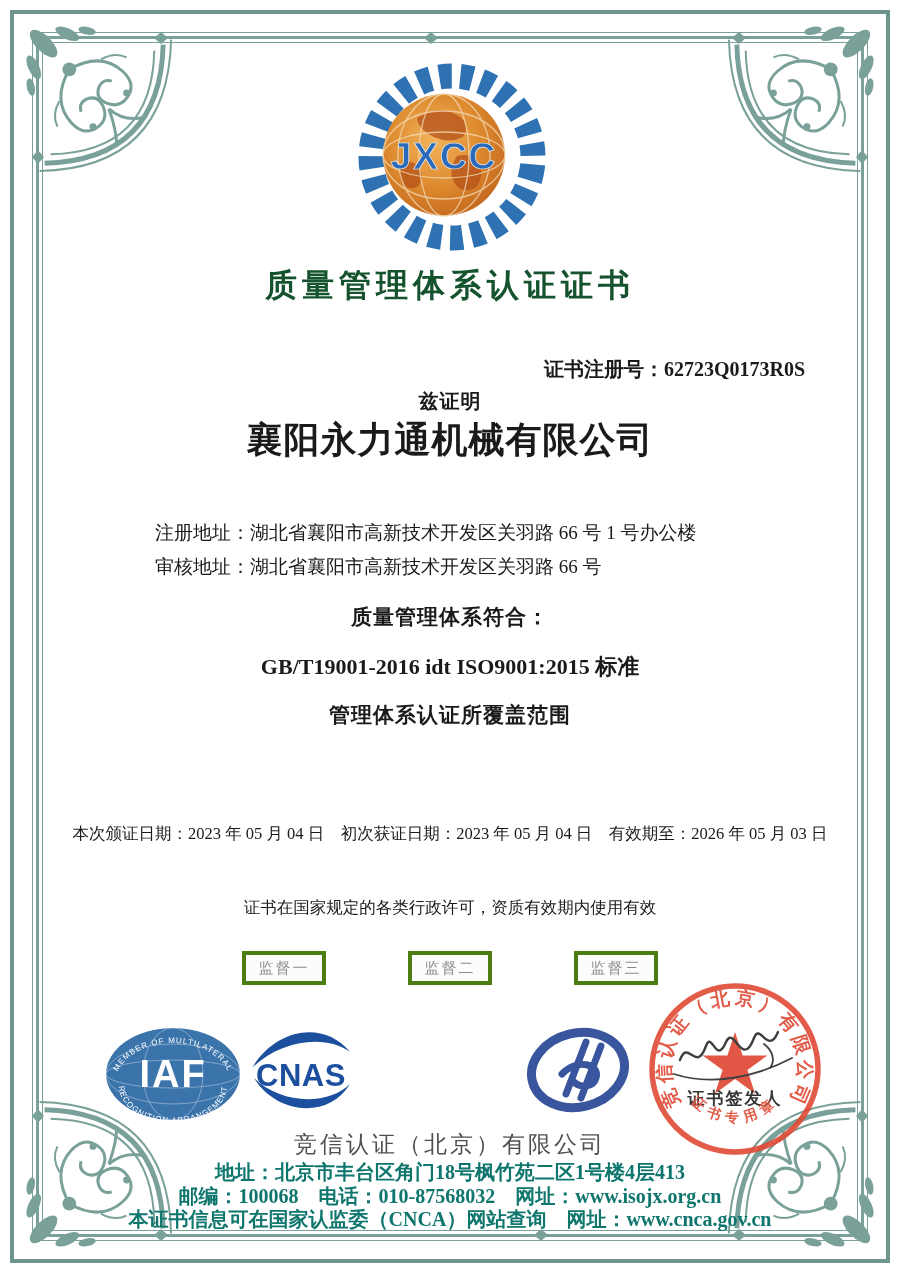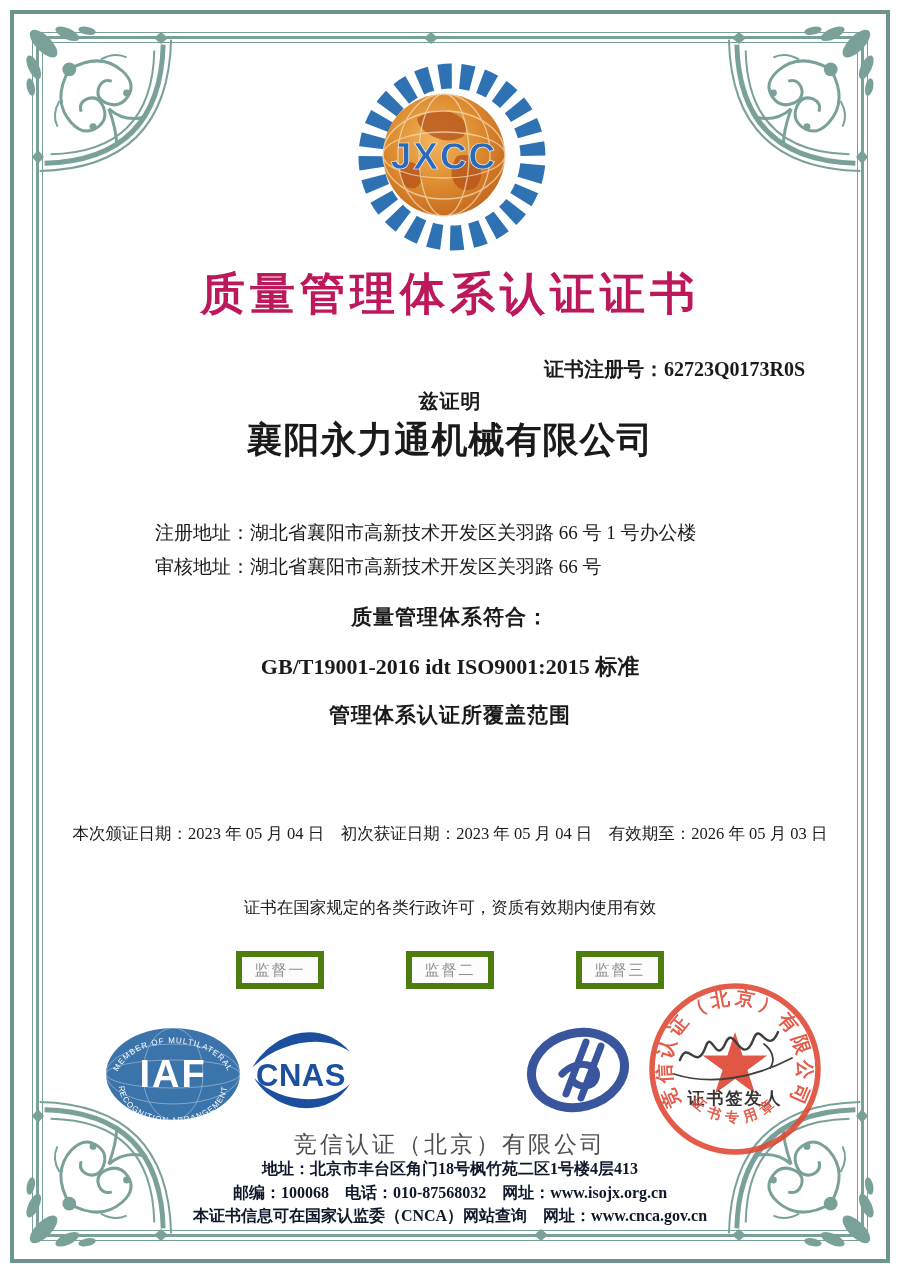--- a/index.html
+++ b/index.html
@@ -17,42 +17,42 @@
   .corner svg{display:block;width:100%;height:100%;}
   .c-tl{left:10px;top:10px;}
   .c-tr{right:10px;top:10px;transform:scaleX(-1);}
   .c-bl{left:10px;bottom:10px;transform:scaleY(-1);}
   .c-br{right:10px;bottom:10px;transform:scale(-1,-1);}
   .jorn{position:absolute;width:26px;height:14px;color:#7aa199;pointer-events:none;}
   .jorn svg{display:block;width:100%;height:100%;}
   .jorn.vert{transform:rotate(90deg);}
 
   
-  .title{top:264px;font-size:45px;font-weight:600;color:#be185d;letter-spacing:5px;}
+  .title{top:264px;font-size:32px;font-weight:600;color:#14532d;letter-spacing:5px;}
   .regline{top:356px;left:544px;font-size:20px;font-weight:700;}
   .certify{top:388px;font-size:20px;font-weight:700;letter-spacing:1px;}
   .company{top:416px;font-size:36px;font-weight:700;letter-spacing:1px;}
   .credit{top:471px;font-size:18px;font-weight:700;}
   .addr{left:155px;font-size:19px;}
   .bold-head{font-size:21px;font-weight:700;letter-spacing:1px;}
   .standard{font-size:22px;font-weight:700;}
   .scope{top:761px;font-size:20px;}
   .smallp{font-size:16.5px;white-space:pre-wrap;}
   .sup-row{top:951px;left:0;width:900px;display:flex;justify-content:center;gap:82px;}
-  .sup-box{width:76px;height:26px;border:6px solid #4d7c0f;color:#8b8b8b;background:#fcfcfc;
+  .sup-box{width:76px;height:26px;border:4px solid #4d7c0f;color:#8b8b8b;background:#fcfcfc;
            font-size:15px;display:flex;align-items:center;justify-content:center;letter-spacing:2px;}
 
   
   .cnas-text{left:360px;top:1020px;font-family:"Liberation Sans",sans-serif;
              color:#8d8d8d;font-size:14.5px;line-height:21px;text-align:left;}
   .seal{left:646px;top:980px;width:178px;height:178px;opacity:.9;}
 
   
   .f-company{top:1129px;font-size:23px;color:#4f4f4f;letter-spacing:3px;}
-  .f-line{font-size:16px;font-weight:600;color:#0f172a;white-space:pre-wrap;}
+  .f-line{font-size:20px;font-weight:600;color:#0f766e;white-space:pre-wrap;}
 </style>
 </head>
 <body>
 
 <div class="page">
 
   <div class="b-outer"></div>
   <div class="b-in1"></div>
   <div class="b-in2"></div>
   <div class="b-in3"></div>

